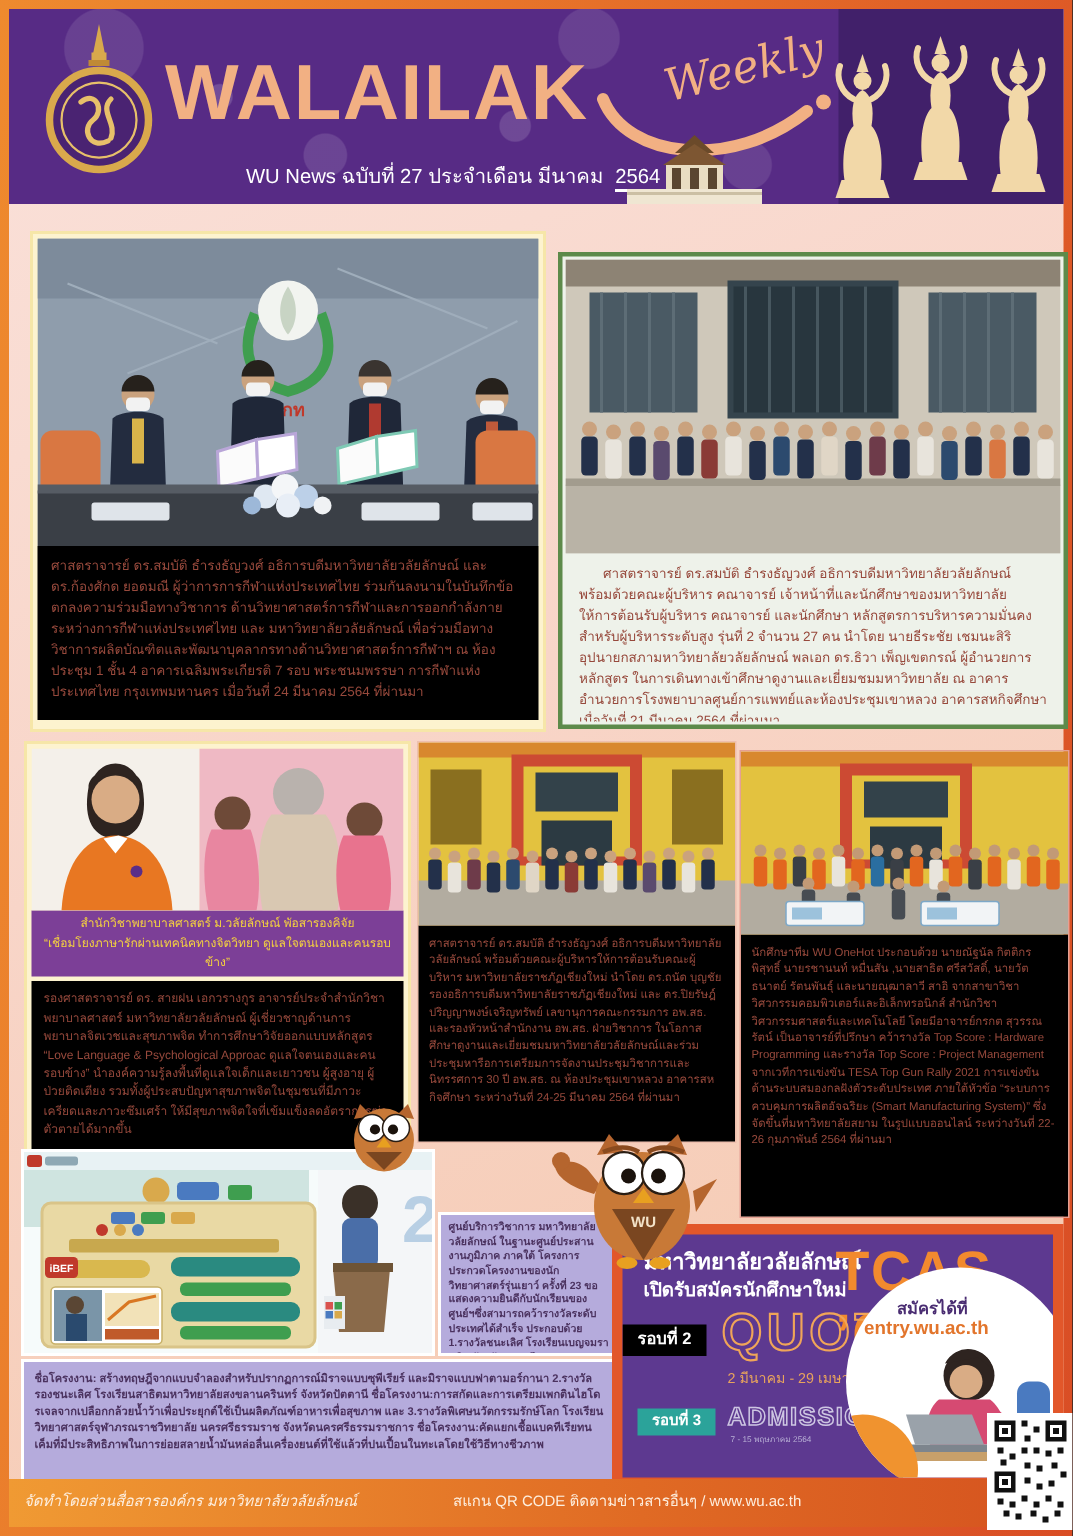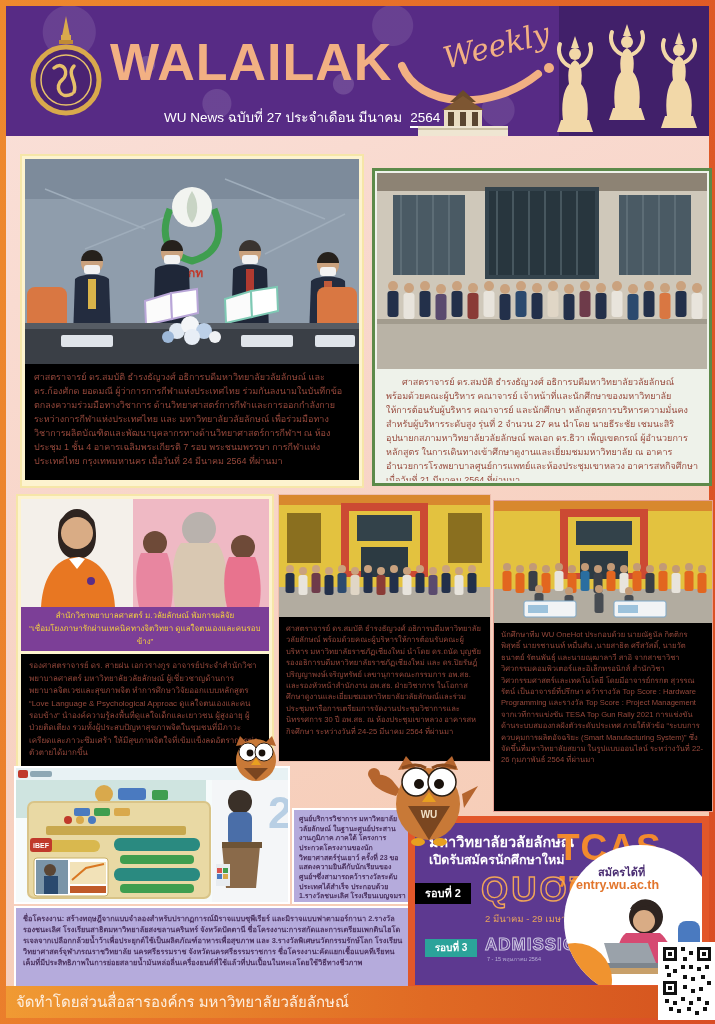--- a/index.html
+++ b/index.html
@@ -65,21 +65,21 @@
   .quota-dates { position:absolute; left:70px; top:88px; font-size:9.5px; color:#e8a35c; }
   .admission { position:absolute; left:70px; top:112px; font-size:17px; font-weight:bold; letter-spacing:1px; color:transparent; -webkit-text-stroke:1px #cdc6e2; }
   .adm-dates { position:absolute; left:72px; top:132px; font-size:5.5px; color:#b9b0d6; }
   .apply-circle { position:absolute; right:-14px; top:22px; width:152px; height:152px; background:#ffffff; border-radius:50%; overflow:hidden; }
   .apply-label { position:absolute; left:34px; top:18px; font-size:11px; font-weight:bold; color:#4a2d72; }
   .apply-url { position:absolute; left:12px; top:33px; font-size:12.5px; font-weight:bold; color:#e2752c; }
   .orange-dot { position:absolute; left:-26px; bottom:-20px; width:74px; height:74px; border-radius:50%; background:#f0932f; }
 
   
   .footer { position:absolute; left:0; top:980px; width:703px; height:32px; background:linear-gradient(90deg,#f09a33,#e06a24 60%,#d5531f); }
-  .footer .f-left { position:absolute; left:10px; top:0; line-height:32px; font-size:15px; color:#fdeede; }
+  .footer .f-left { position:absolute; left:10px; top:0; line-height:32px; font-size:10px; color:#fdeede;font-style:italic; }
   .footer .f-right { position:absolute; left:296px; top:0; line-height:32px; font-size:10px; color:#fdeede; }
 
   .qr-box { position:absolute; left:652px; top:936px; width:58px; height:78px; background:#ffffff; padding:3px; z-index:60; }
 
   .owl-big { position:absolute; left:360px; top:746px; width:115px; height:94px; z-index:20; }
   .owl-small { position:absolute; left:224px; top:724px; width:52px; height:52px; z-index:20; }
 </style>
 </head>
 <body>
 
@@ -266,21 +266,21 @@
         <g>
           <circle cx="178" cy="30" r="17" fill="#b9b2ad"></circle>
           <path d="M160,44 C150,56 150,84 154,108 L204,108 C208,84 206,56 196,44 Z" fill="#d9c8b2"></path>
           <circle cx="134" cy="44" r="12" fill="#6e4a38"></circle>
           <path d="M120,54 C114,66 114,90 118,108 L150,108 C154,88 150,64 146,54 Z" fill="#e886a0"></path>
           <circle cx="222" cy="48" r="12" fill="#6e4a38"></circle>
           <path d="M208,58 C202,70 202,92 206,108 L238,108 C242,90 238,66 234,58 Z" fill="#e8738e"></path>
         </g>
       </svg>
       <div class="cap-bar">
-        <div>สำนักวิชาพยาบาลศาสตร์ ม.วลัยลักษณ์ พัมการผลิจัย</div>
+        <div>สำนักวิชาพยาบาลศาสตร์ ม.วลัยลักษณ์ พัอสารองคิจัย</div>
         <div>“เชื่อมโยงภาษารักผ่านเทคนิคทางจิตวิทยา ดูแลใจตนเองและคนรอบข้าง”</div>
       </div>
       <div class="txt box-pink">รองศาสตราจารย์ ดร. สายฝน เอกวรางกูร อาจารย์ประจำสำนักวิชาพยาบาลศาสตร์ มหาวิทยาลัยวลัยลักษณ์ ผู้เชี่ยวชาญด้านการพยาบาลจิตเวชและสุขภาพจิต ทำการศึกษาวิจัยออกแบบหลักสูตร “Love Language &amp; Psychological Approac ดูแลใจตนเองและคนรอบข้าง” นำองค์ความรู้ลงพื้นที่ดูแลใจเด็กและเยาวชน ผู้สูงอายุ ผู้ป่วยติดเตียง รวมทั้งผู้ประสบปัญหาสุขภาพจิตในชุมชนที่มีภาวะเครียดและภาวะซึมเศร้า ให้มีสุขภาพจิตใจที่เข้มแข็งลดอัตราการฆ่าตัวตายได้มากขึ้น</div>
     </div>
 
     <div class="card a4">
       <svg class="photo" width="211" height="122" viewBox="0 0 211 122">
         <rect width="211" height="122" fill="#e3c23f"></rect>
         <rect x="0" y="0" width="211" height="10" fill="#d8882e"></rect>
         <rect x="62" y="8" width="87" height="74" fill="#cc4a33"></rect>
@@ -478,20 +478,21 @@
           <rect x="8" y="77" width="106" height="6" fill="#c8a06a"></rect>
           <rect x="14" y="83" width="6" height="23" fill="#a87d48"></rect>
             <rect x="98" y="83" width="6" height="23" fill="#a87d48"></rect>
         </svg>
         <div class="orange-dot"></div>
       </div>
     </div>
 
     <div class="footer">
       <div class="f-left">จัดทำโดยส่วนสื่อสารองค์กร มหาวิทยาลัยวลัยลักษณ์</div>
+      <div class="f-right">สแกน QR CODE  ติดตามข่าวสารอื่นๆ / www.wu.ac.th</div>
     </div>
 
     <div class="qr-box">
       <svg width="52" height="72" viewBox="0 0 52 72">
         <rect width="52" height="72" fill="#ffffff"></rect>
         <g fill="#111111">
           <rect x="2" y="2" width="14" height="14"></rect>
             <rect x="36" y="2" width="14" height="14"></rect>
             <rect x="2" y="36" width="14" height="14"></rect>
           <rect x="20" y="2" width="4" height="4"></rect>

